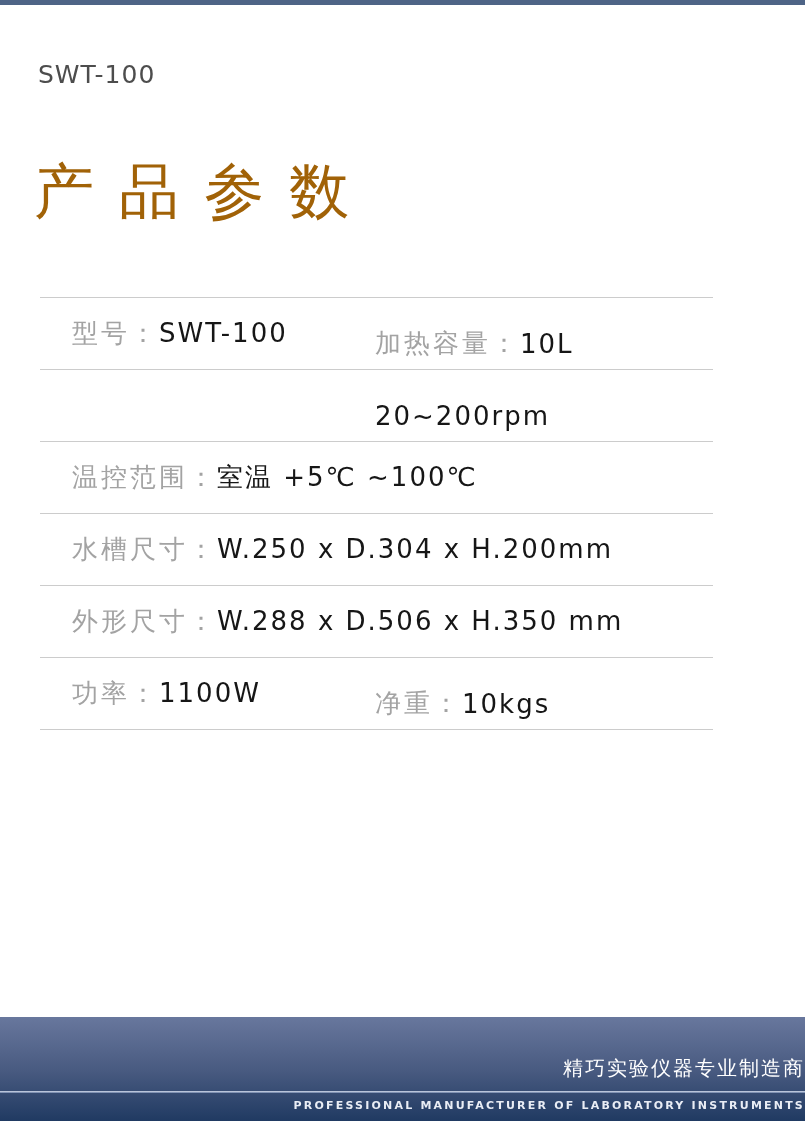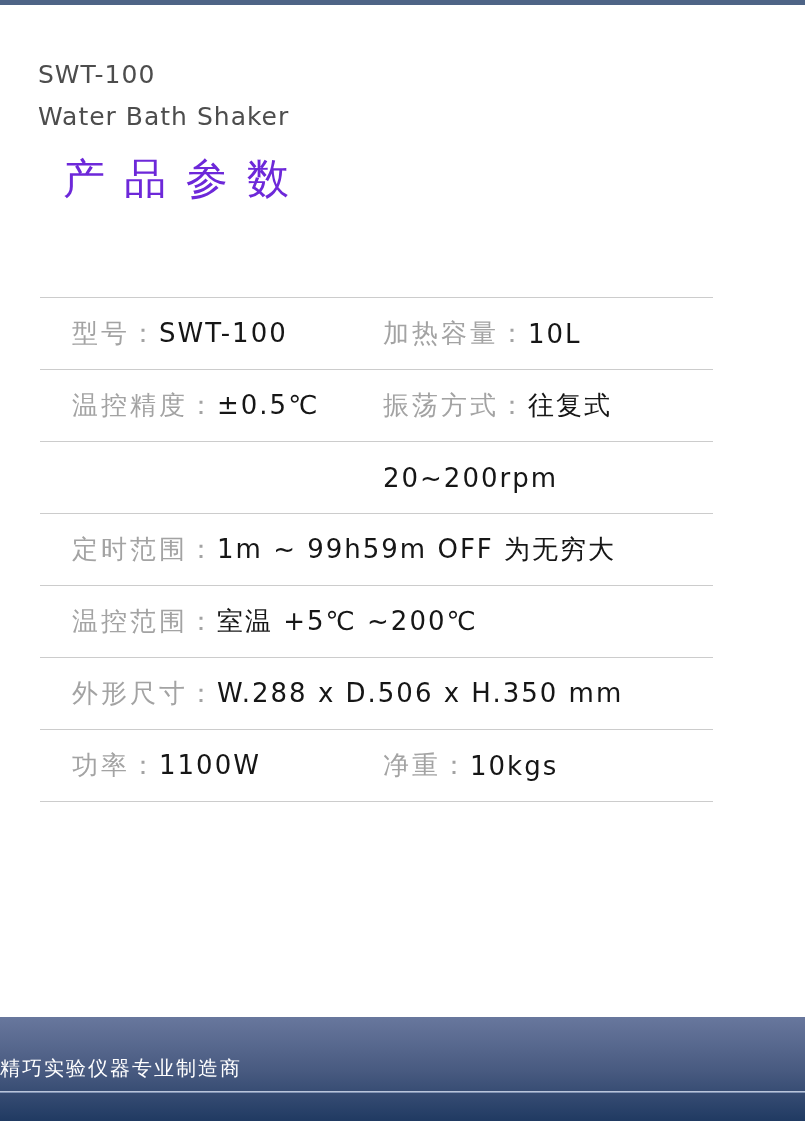--- a/index.html
+++ b/index.html
@@ -12,106 +12,96 @@
   }
   .header{position:absolute;left:38px;top:60px;}
   .model-code{
     font-size:25px;color:#4d4d4d;letter-spacing:1px;font-weight:400;
   }
   .product-name{
     font-size:25px;color:#4d4d4d;letter-spacing:1px;margin-top:13px;font-weight:400;
   }
   .page-title{
     position:absolute;left:34px;top:152px;
-    font-size:42px;color:#6d28d9;letter-spacing:3px;font-weight:400;line-height:1.3;margin-left:29px;
+    font-size:60px;color:#a16207;letter-spacing:3px;font-weight:400;line-height:1.3;
   }
   .spec-table{
     position:absolute;left:40px;top:297px;width:673px;
     border-top:1px solid #cccccc;
   }
   .spec-row{
     position:relative;height:72px;border-bottom:1px solid #cccccc;
     display:flex;align-items:center;padding-left:32px;box-sizing:border-box;
   }
   .cell{white-space:nowrap;}
-  .cell.c2{position:absolute;left:335px;top:0;height:100%;display:flex;align-items:center;margin-left:8px;}
+  .cell.c2{position:absolute;left:335px;top:10px;height:100%;display:flex;align-items:center;}
   .lbl{
     color:#a3a3a3;font-size:26px;letter-spacing:3px;
   }
   .val{
     color:#161616;font-size:26px;letter-spacing:2px;
   }
   .footer{
     position:absolute;left:0;top:1017px;width:805px;height:104px;
     background:linear-gradient(180deg,#68779d 0%,#485a80 52%,#203a62 100%);
-    text-align:left;box-sizing:border-box;
+    text-align:right;box-sizing:border-box;
   }
   .footer-cn{
     padding-top:38px;font-size:20px;color:#ffffff;letter-spacing:2px;font-weight:400;
   }
   .footer-divider{
     margin-top:9px;height:2px;width:805px;
     background:linear-gradient(180deg,rgba(230,237,250,0.9),rgba(140,160,200,0.55));
   }
   .footer-en{
     margin-top:6px;font-size:11px;color:#e9edf5;letter-spacing:2.2px;font-weight:bold;
   }
 </style>
 </head>
 <body>
 
 <div class="topbar"></div>
 
 <div class="header">
   <div class="model-code">SWT-100</div>
-  <div class="product-name">Water Bath Shaker</div>
 </div>
 
 <div class="page-title">产 品 参 数</div>
 
 <div class="spec-table">
 
   <div class="spec-row">
     <div class="cell c1">
       <span class="lbl">型号：</span><span class="val">SWT-100</span>
     </div>
     <div class="cell c2">
       <span class="lbl">加热容量：</span>
         <span class="val">10L</span>
     </div>
   </div>
 
-  <div class="spec-row">
-    <div class="cell c1">
-      <span class="lbl">温控精度：</span><span class="val">±0.5℃</span>
-    </div>
-    <div class="cell c2">
-      <span class="lbl">振荡方式：</span>
-        <span class="val">往复式</span>
-    </div>
-  </div>
 
   <div class="spec-row">
     <div class="cell c2">
         <span class="val">20~200rpm</span>
     </div>
   </div>
 
+
   <div class="spec-row">
     <div class="cell c1">
-      <span class="lbl">定时范围：</span><span class="val">1m ~ 99h59m  OFF 为无穷大</span>
+      <span class="lbl">温控范围：</span><span class="val">室温 +5℃ ~100℃</span>
     </div>
   </div>
 
   <div class="spec-row">
     <div class="cell c1">
-      <span class="lbl">温控范围：</span><span class="val">室温 +5℃ ~200℃</span>
+      <span class="lbl">水槽尺寸：</span><span class="val">W.250 x D.304 x H.200mm</span>
     </div>
   </div>
-
 
 
   <div class="spec-row">
     <div class="cell c1">
       <span class="lbl">外形尺寸：</span><span class="val">W.288 x D.506 x H.350 mm</span>
     </div>
   </div>
 
   <div class="spec-row">
     <div class="cell c1">
@@ -121,13 +111,14 @@
       <span class="lbl">净重：</span>
         <span class="val">10kgs</span>
     </div>
   </div>
 
 </div>
 
 <div class="footer">
   <div class="footer-cn">精巧实验仪器专业制造商</div>
   <div class="footer-divider"></div>
+  <div class="footer-en">PROFESSIONAL  MANUFACTURER  OF  LABORATORY  INSTRUMENTS</div>
 </div>
 
 </body></html>

